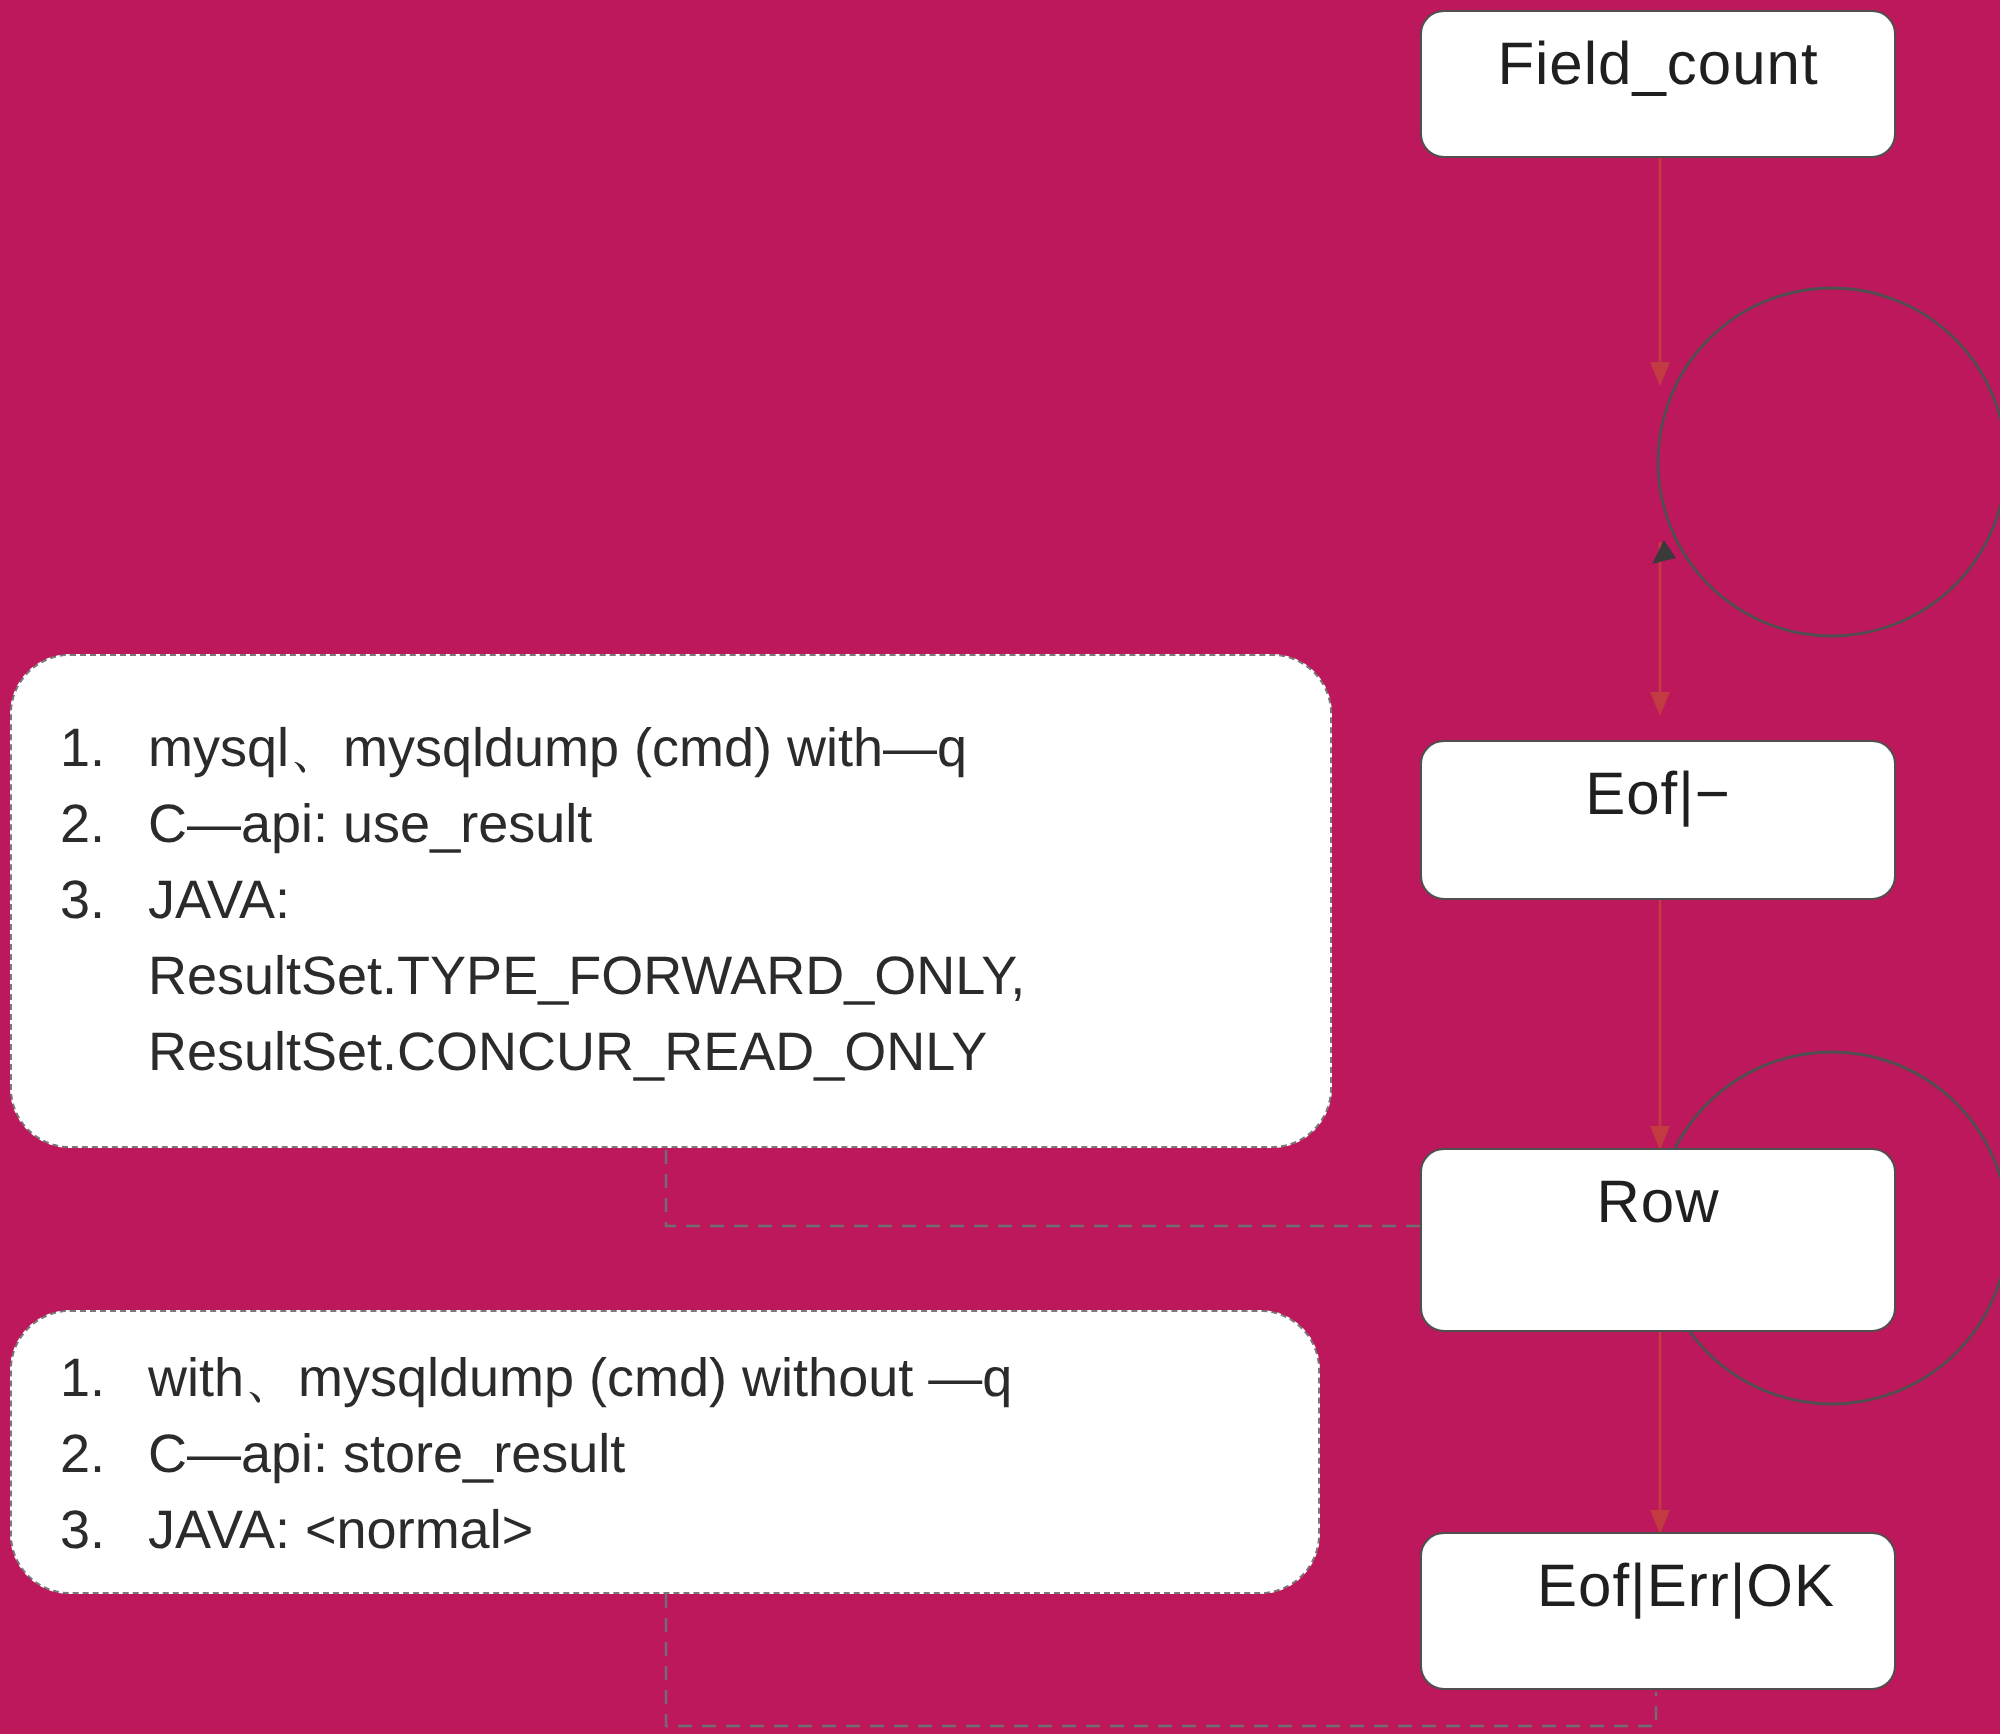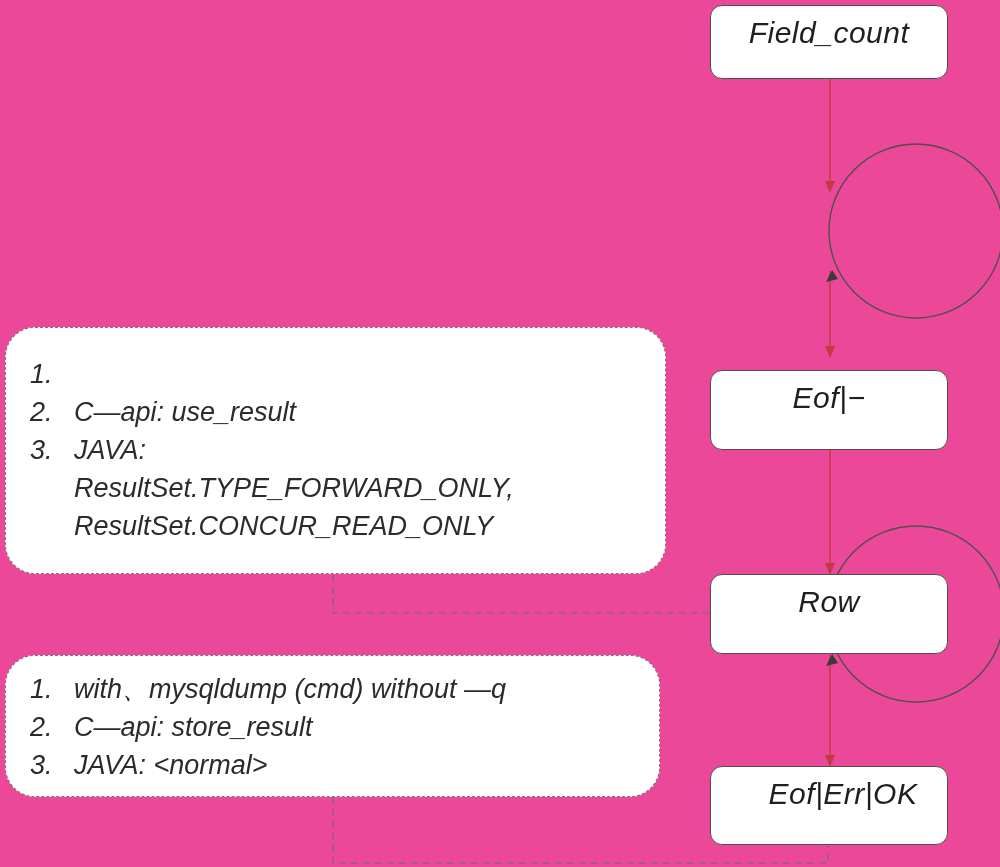--- a/index.html
+++ b/index.html
@@ -1,29 +1,29 @@
 <!DOCTYPE html>
 <html><head>
 <meta charset="utf-8">
 <style>
   html,body{margin:0;padding:0;background:#ffffff;}
   #canvas{
-    position:relative;width:1000px;height:867px;background:#ec4899;overflow:hidden;
-    font-family:"Liberation Sans","DejaVu Sans",sans-serif;color:#1f1f1f;font-style:italic;
+    position:relative;width:1000px;height:867px;background:#be185d;overflow:hidden;
+    font-family:"Liberation Sans","DejaVu Sans",sans-serif;color:#1f1f1f;
   }
   #wires{position:absolute;left:0;top:0;z-index:1;}
   .node{
     position:absolute;left:710px;width:238px;box-sizing:border-box;
     border:1.6px solid #4f4f4f;border-radius:12px;background:#ffffff;z-index:2;
     text-align:center;font-size:30px;letter-spacing:0.5px;padding-top:10px;
   }
   #n-field-count{top:5px;height:74px;}
   #n-field{top:192px;height:78px;}
   #n-eof-cols{top:370px;height:80px;}
-  #n-row{top:574px;height:80px;}
+  #n-row{top:574px;height:92px;}
   #n-eof-err-ok{top:766px;height:79px;padding-left:28px;}
   .note{
     position:absolute;box-sizing:border-box;z-index:2;background:#ffffff;
     border:1px dashed #7a7a7a;border-radius:30px;font-size:27px;color:#2b2b2b;
   }
   #note-use{left:5px;top:327px;width:661px;height:247px;padding:27px 0 0 24px;}
   #note-store{left:5px;top:655px;width:655px;height:142px;padding:14px 0 0 24px;}
   .note-line{display:flex;line-height:38px;white-space:pre;}
   .note-num{flex:0 0 44px;width:44px;}
 </style>
@@ -57,20 +57,21 @@
   </svg>
 
   <div class="node" id="n-field-count">Field_count</div>
   <div class="node" id="n-eof-cols">Eof|−</div>
   <div class="node" id="n-row">Row</div>
   <div class="node" id="n-eof-err-ok">Eof|Err|OK</div>
 
   <div class="note" id="note-use">
     <div class="note-line">
       <span class="note-num">1.</span>
+      <span class="note-text">mysql、mysqldump (cmd) with—q</span>
     </div>
     <div class="note-line">
       <span class="note-num">2.</span>
       <span class="note-text">C—api: use_result</span>
     </div>
     <div class="note-line">
       <span class="note-num">3.</span>
       <span class="note-text">JAVA:</span>
     </div>
     <div class="note-line">

